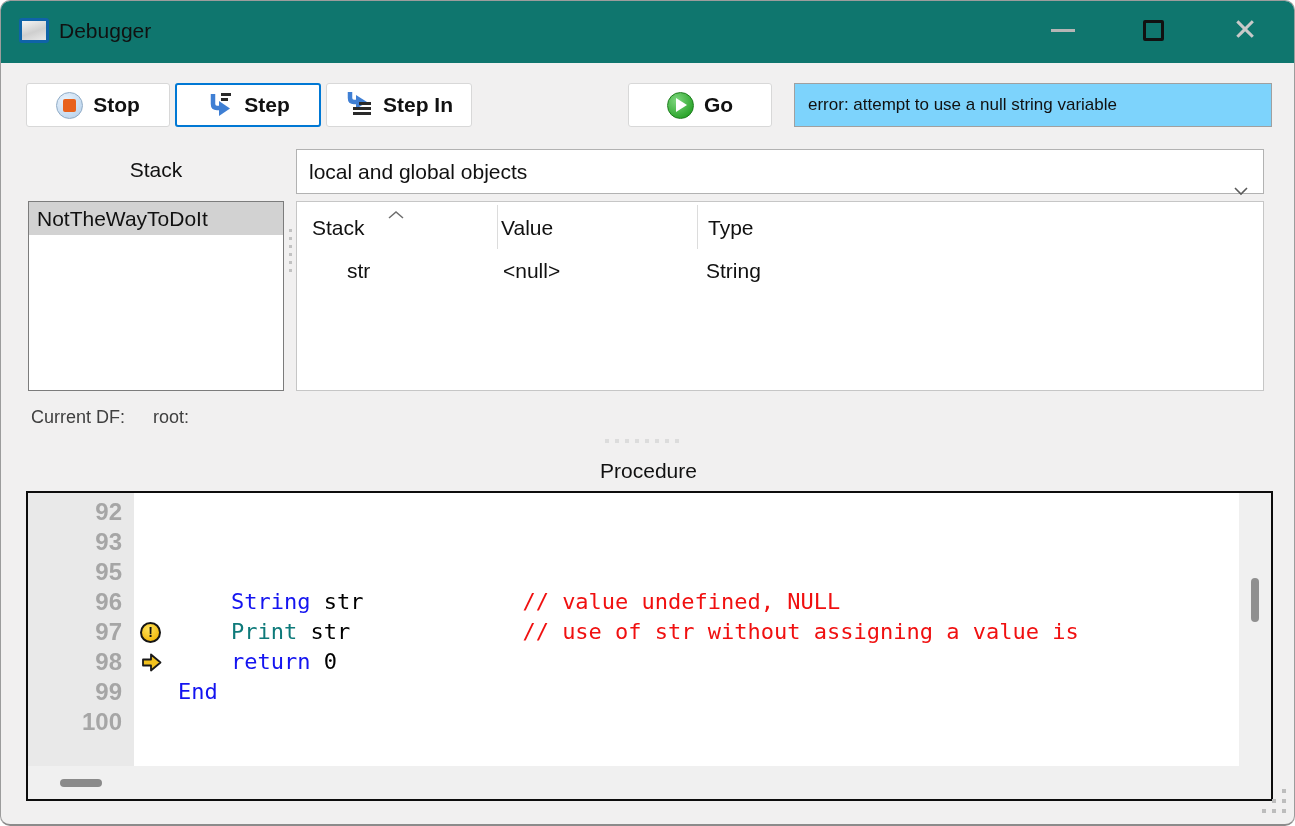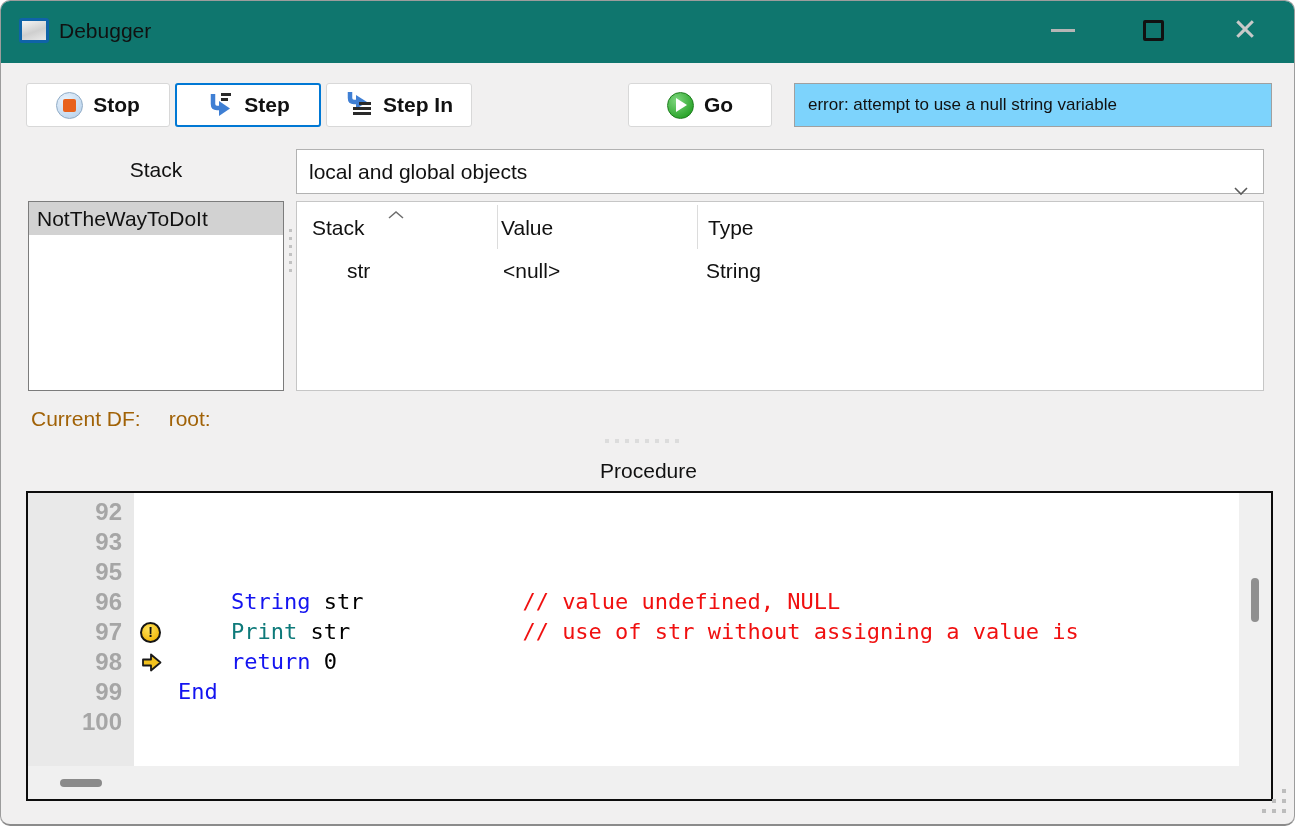--- a/index.html
+++ b/index.html
@@ -58,21 +58,21 @@
   .obj-table { position:absolute; left:295px; top:200px; width:968px; height:190px;
     background:#ffffff; border:1px solid #c6c6c6; }
   .col-sep { position:absolute; top:3px; width:1px; height:44px; background:#dcdcdc; }
   .sep-1 { left:200px; } .sep-2 { left:400px; }
   .th { position:absolute; top:14px; font-size:21px; color:#111; cursor:pointer; }
   .th-name { left:15px; } .th-value { left:204px; } .th-type { left:411px; }
   .sort-chev { position:absolute; left:90px; top:4px; }
   .td { position:absolute; top:57px; font-size:21px; color:#111; }
   .td-name { left:50px; } .td-value { left:206px; } .td-type { left:409px; }
   
-  .status-line { position:absolute; left:30px; top:406px; font-size:21px; color:#a16207; }
+  .status-line { position:absolute; left:30px; top:406px; font-size:18px; color:#404040; }
   .status-value { margin-left:28px; }
   .splitter-dots { position:absolute; left:604px; top:438px; display:flex; gap:6px; cursor:row-resize; }
   .splitter-dots i { width:4px; height:4px; background:#dcdcdc; display:block; }
   .proc-label { position:absolute; left:0; top:458px; width:1295px; text-align:center; font-size:21px; color:#111; }
   
   .code-panel { position:absolute; left:25px; top:490px; width:1247px; height:310px;
     border:2px solid #0d0d0d; background:#ffffff; }
   .code-content { position:absolute; left:0; top:0; right:32px; bottom:33px; overflow:hidden; }
   .gutter-bg { position:absolute; left:0; top:0; width:106px; height:100%; background:#e9e9e9; }
   .code-rows { position:absolute; left:0; top:4px; right:0; }

